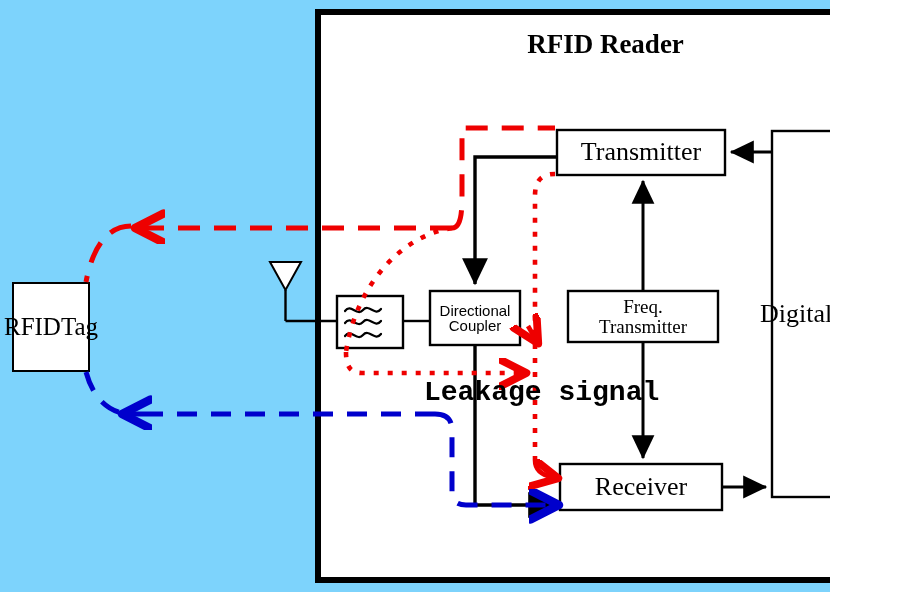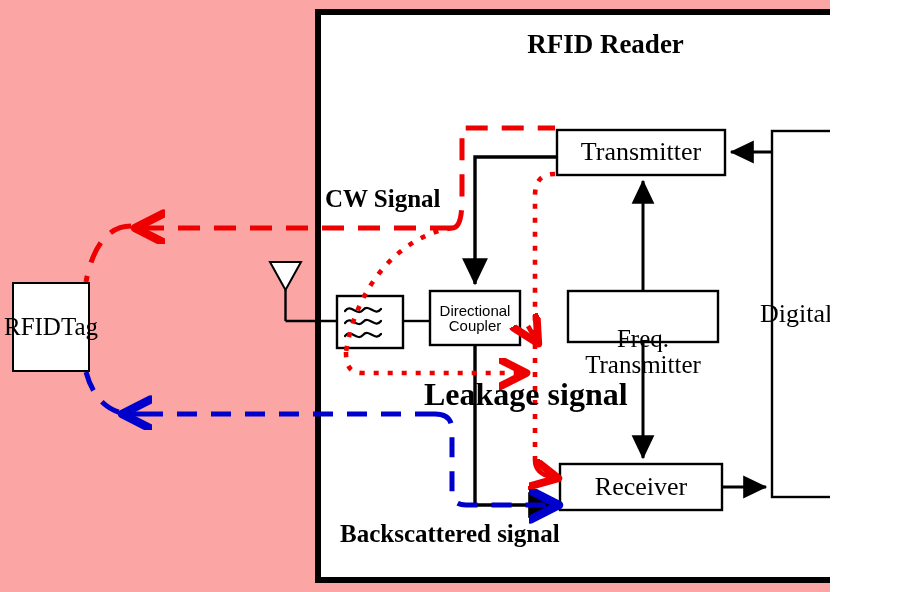--- a/index.html
+++ b/index.html
@@ -4,21 +4,21 @@
 <style>
   html, body {
     margin: 0;
     padding: 0;
     background: #ffffff;
   }
   #canvas {
     position: relative;
     width: 830px;
     height: 592px;
-    background: #fca5a5;
+    background: #7dd3fc;
     overflow: hidden;
     font-family: "Liberation Serif", "DejaVu Serif", serif;
   }
   svg.layer {
     position: absolute;
     left: 0;
     top: 0;
     width: 907px;
     height: 592px;
   }
@@ -127,34 +127,32 @@
 
   <div class="boxlabel serif" style="left:13px; top:283px; width:76px; height:88px; flex-direction:row; font-size:25px;">
     <span>RFID</span>
     <span>Tag</span>
   </div>
 
   <div class="boxlabel serif" style="left:557px; top:130px; width:168px; height:45px; font-size:26px;">Transmitter</div>
 
   <div class="boxlabel serif" style="left:560px; top:464px; width:162px; height:46px; font-size:26px;">Receiver</div>
 
-  <div class="boxlabel serif" style="left:568px; top:291px; width:150px; height:51px; flex-direction:column; font-size:25px;margin-top:35px;">
+  <div class="boxlabel serif" style="left:568px; top:291px; width:150px; height:51px; flex-direction:column; font-size:19px;">
     <span>Freq.</span>
     <span>Transmitter</span>
   </div>
 
   <div class="boxlabel sans" style="left:430px; top:291px; width:90px; height:54px; flex-direction:column; font-size:15px;">
     <span>Directional</span>
     <span>Coupler</span>
   </div>
 
   <div class="boxlabel serif" style="left:772px; top:131px; width:96px; height:366px; flex-direction:row; font-size:26px;">
     <span>Digital</span>
     <span>Freq</span>
   </div>
 
-  <div class="lbl serif" style="left:325px; top:186px; font-size:25px;">CW Signal</div>
 
-  <div class="lbl serif" style="left:424px; top:378px; font-size:32px;">Leakage signal</div>
+  <div class="lbl serif" style="left:424px; top:378px; font-size:28px;font-family:Liberation Mono, monospace;">Leakage signal</div>
 
-  <div class="lbl serif" style="left:340px; top:521px; font-size:25px;">Backscattered signal</div>
 
 </div>
 
 </body></html>

